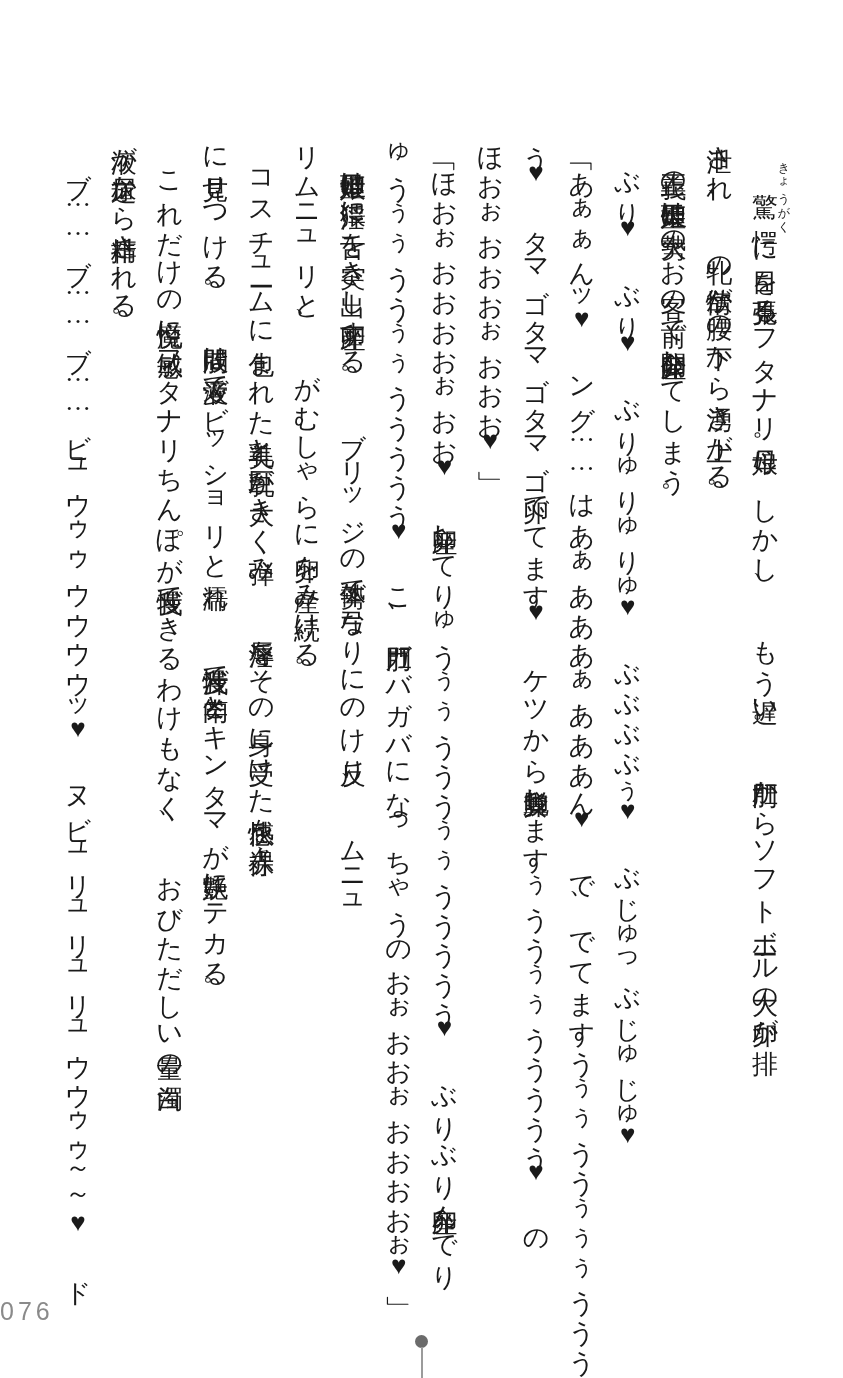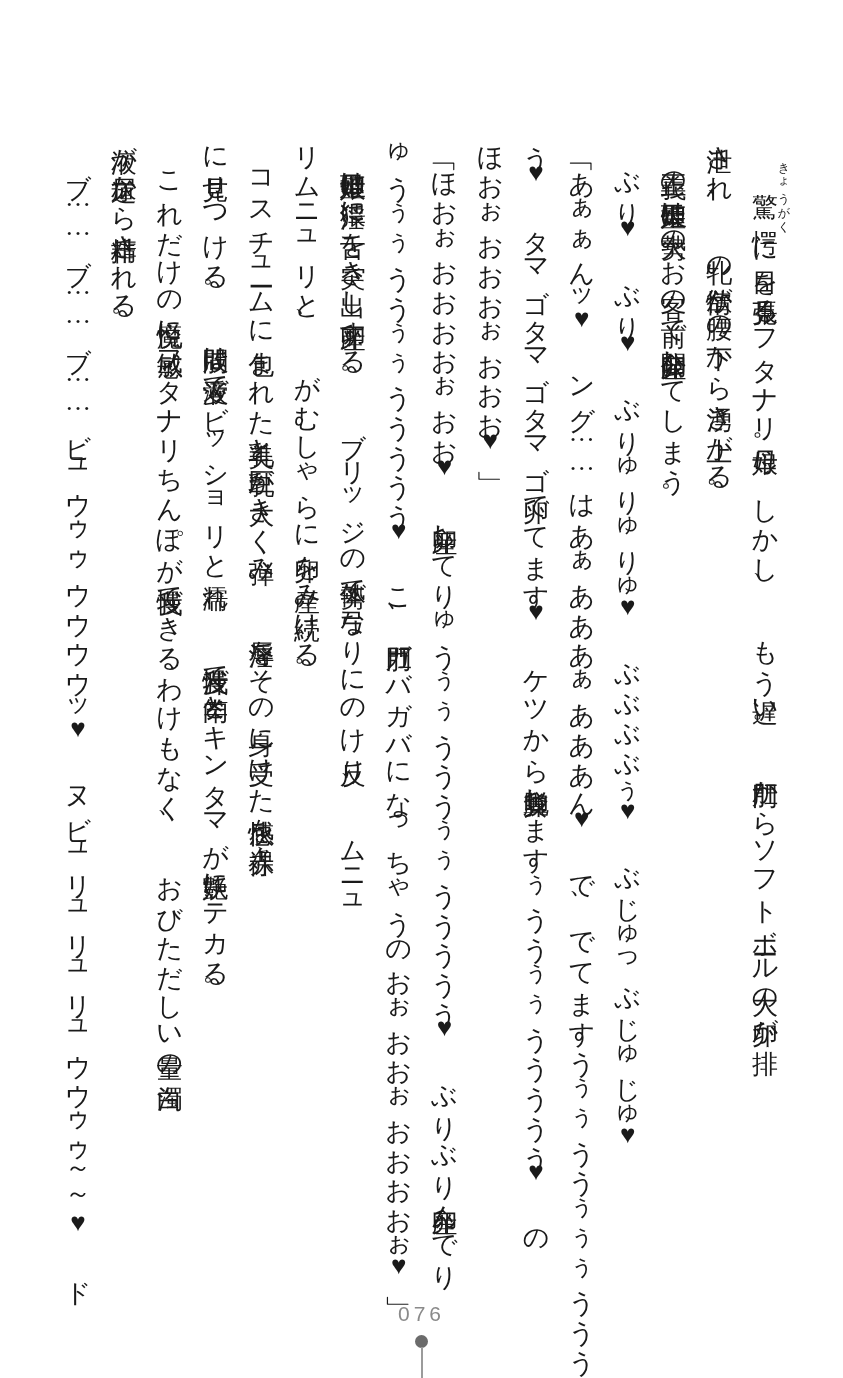--- a/index.html
+++ b/index.html
@@ -45,23 +45,23 @@
     left: 0;
     bottom: 0;
     width: 100%;
     height: 110px;
   }
   .page-number {
     position: absolute;
     left: 0;
     right: 0;
     bottom: 52px;
-    text-align: center;
+    text-align: left;
     font-family: "Liberation Sans", "DejaVu Sans", sans-serif;
-    font-size: 21px;
+    font-size: 25px;
     letter-spacing: 4px;
     color: #8a8a8a;
   }
   .footer-dot {
     position: absolute;
     left: 50%;
     bottom: 30px;
     width: 13px;
     height: 13px;
     margin-left: -7px;

